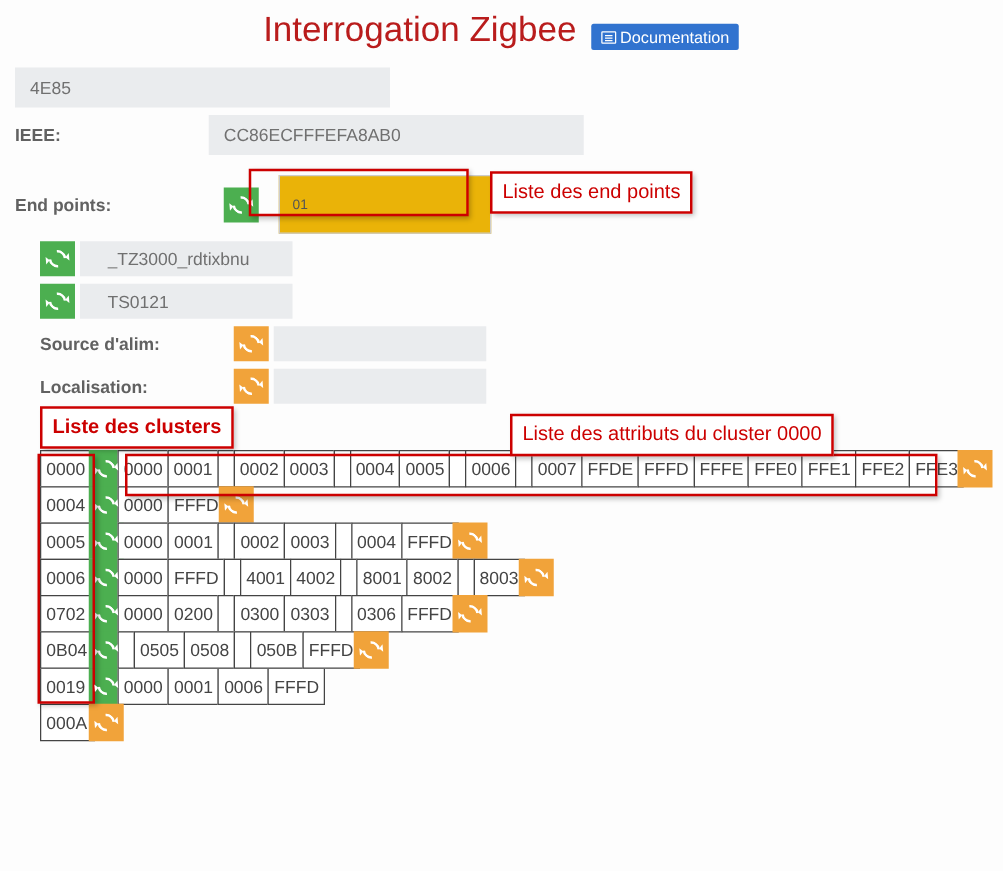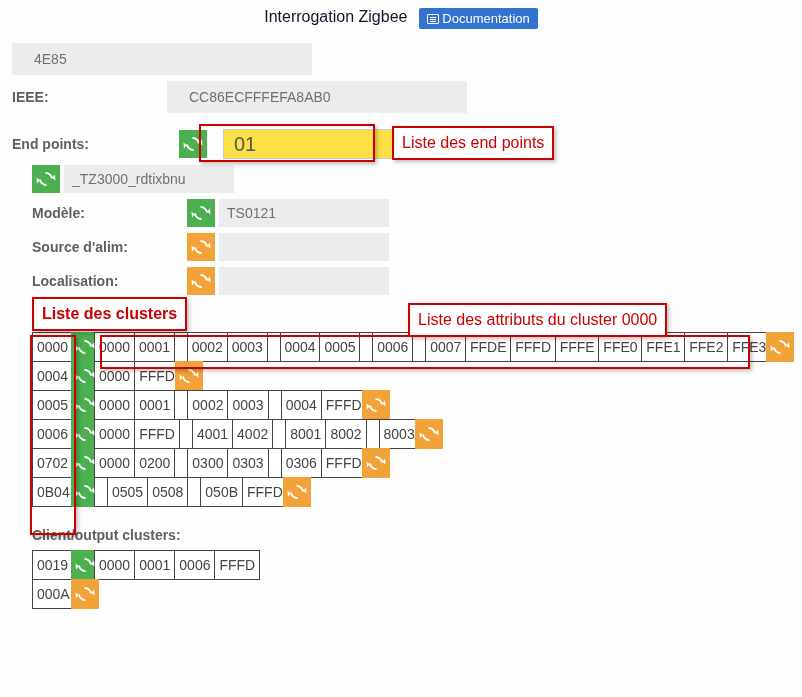--- a/index.html
+++ b/index.html
@@ -10,22 +10,22 @@
     background: #fdfdfd;
     color: #333;
     font-size: 14px;
     width: 802px;
   }
   .page { padding: 4px 12px; }
   .title-row { text-align: center; margin: 4px 0 14px 0; }
   .title-row h1 {
     display: inline;
     font-weight: 400;
-    font-size: 16px;
-    color: #0f172a;
+    font-size: 28px;
+    color: #b91c1c;
     margin: 0;
   }
   .doc-btn {
     display: inline-block;
     background: #3173cf;
     color: #fff;
     padding: 3px 8px;
     font-size: 13px;
     border-radius: 2px;
     margin-left: 8px;
@@ -50,21 +50,21 @@
   .label {
     width: 155px;
     color: #616161;
     font-weight: 700;
     padding-left: 0;
   }
   .label-in { width: 155px; color: #616161; font-weight: 700; padding-left: 20px; }
   .val-box {
     background: #eaecee;
     color: #707070;
-    padding: 8px 22px;
+    padding: 8px 12px;
     min-width: 300px;
   }
   .sq-btn {
     width: 28px; height: 28px;
     display: inline-flex;
     align-items: center; justify-content: center;
     cursor: pointer;
     color: #fff;
     flex-shrink: 0;
   }
@@ -81,35 +81,35 @@
   }
   .refresh-icon::before, .refresh-icon::after {
     content:"";
     position:absolute;
     width:0;height:0;
     border:3px solid transparent;
   }
   .refresh-icon::before { border-top-color:#fff; top:-3px; right:-2px; transform:rotate(45deg);}
   .refresh-icon::after  { border-bottom-color:#fff; bottom:-3px; left:-2px; transform:rotate(45deg);}
   .ep-input {
-    background: #fde047;
+    background: #eab308;
     border: 1px solid #ccc;
-    height: 30px;
+    height: 47px;
     width: 170px;
     padding: 0 10px;
     margin-left: 4px;
     color: #555;
-    font-size: 20px;
+    font-size: 11px;
   }
   .tight-input {
     background: #eaecee;
     border: none;
     height: 28px;
     width: 170px;
-    padding: 0 8px;
+    padding: 0 22px;
     margin-left: 4px;
     color: #707070;
     font-size: 14px;
   }
   .section-title {
     color: #616161;
     font-weight: 700;
     margin: 14px 0 8px 0;
   }
   .ep-title { color:#616161; font-weight:700; margin:18px 0 10px 0;}
@@ -186,21 +186,20 @@
 
   <div class="row">
     <div style="width:20px;"></div>
     <span class="sq-btn green">
         <span class="refresh-icon"></span>
       </span>
     <input class="tight-input" value="_TZ3000_rdtixbnu" style="">
   </div>
 
   <div class="row">
-    <div class="label-in">Modèle:</div>
     <div style="width:20px;"></div>
     <span class="sq-btn green">
         <span class="refresh-icon"></span>
       </span>
     <input class="tight-input" value="TS0121" style="">
   </div>
 
   <div class="row rel">
     <div class="label-in">Source d'alim:</div>
     <div style="width:20px;"></div>
@@ -355,21 +354,20 @@
               <span class="refresh-icon"></span>
             </span>
           </div>
         </div>
       </div>
 
     <div class="frame-red" style="left:18px; top:26px; width:46px; height:200px;"></div>
     <div class="frame-red" style="left:88px; top:26px; width:650px; height:34px;"></div>
   </div>
 
-  <div class="section-title indent" style="margin-top:20px;">Client/output clusters:</div>
   <div id="client-clusters">
       <div class="cluster-row">
         <div class="cell first">0019</div>
         <div class="cell btncell">
           <span class="sq-btn green">
             <span class="refresh-icon"></span>
           </span>
         </div>
         <div class="cell attr">0000</div>
         <div class="cell attr">0001</div>

